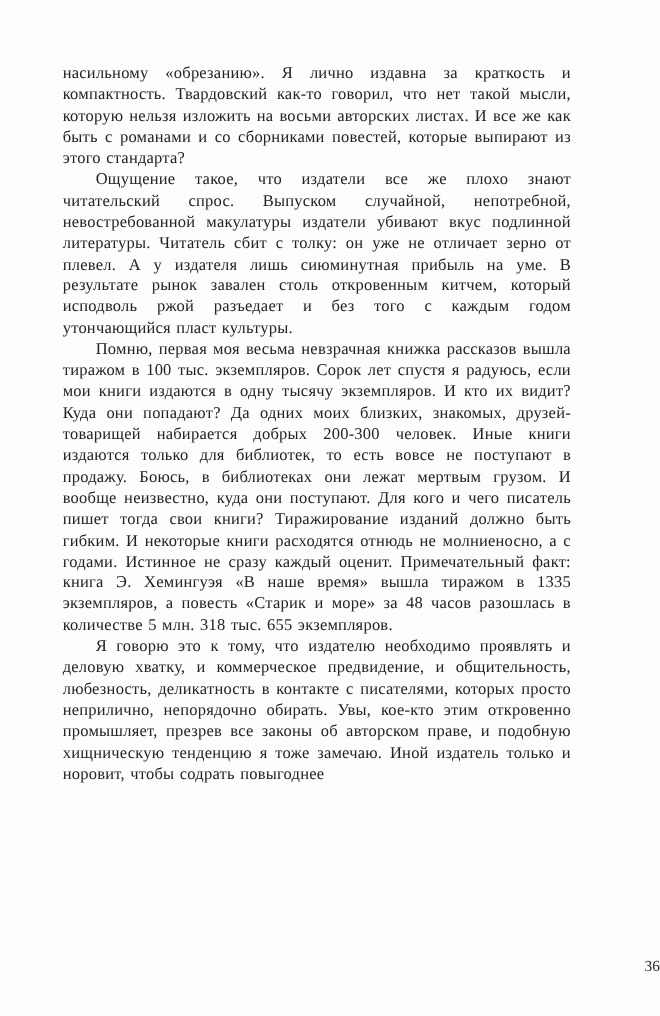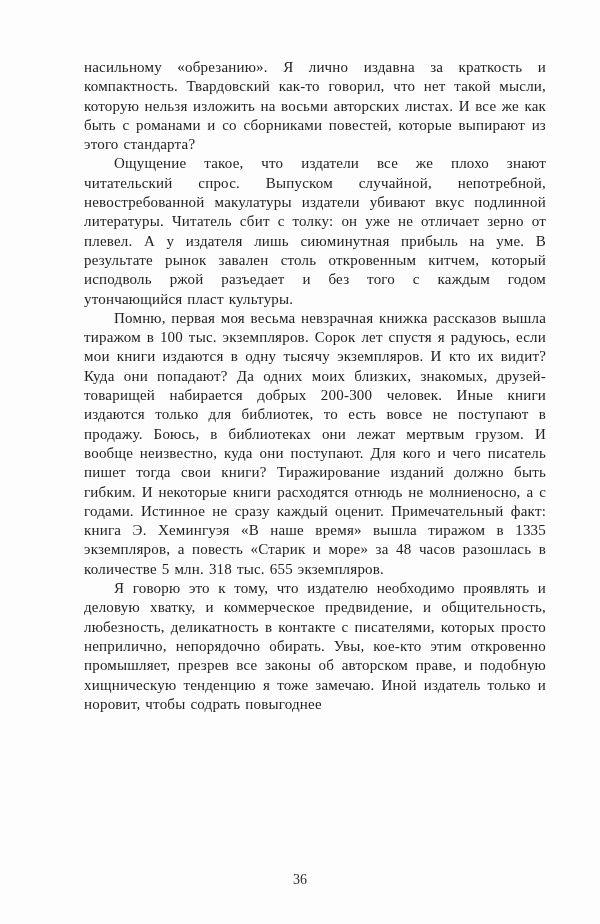--- a/index.html
+++ b/index.html
@@ -12,42 +12,42 @@
     width: 600px;
     height: 924px;
     background: #fdfdfd;
     overflow: hidden;
     font-family: "Liberation Serif", "DejaVu Serif", serif;
     color: #222222;
   }
   .text-block {
     position: absolute;
     top: 58px;
-    left: 84px;
+    left: 57px;
     width: 462px;
     text-align: justify;
     font-size: 15px;
     line-height: 19.3px;
     letter-spacing: 0.2px;
     word-spacing: 1px;
     hyphens: none;
   }
   .para {
     margin: 0;
     text-indent: 30px;
   }
   .para.no-indent {
     text-indent: 0;
   }
   .page-number {
     position: absolute;
     left: 0;
     width: 600px;
     top: 872px;
-    text-align: center;
+    text-align: right;
     font-size: 14px;
     color: #2a2a2a;
   }
 </style>
 </head>
 <body>
 
 <div class="page">
   <div class="text-block">
     <p class="para no-indent">насильному «обрезанию». Я лично издавна за краткость и компактность. Твардовский как-то говорил, что нет такой мысли, которую нельзя изложить на восьми авторских листах. И все же как быть с романами и со сборниками повестей, которые выпирают из этого стандарта?</p>

